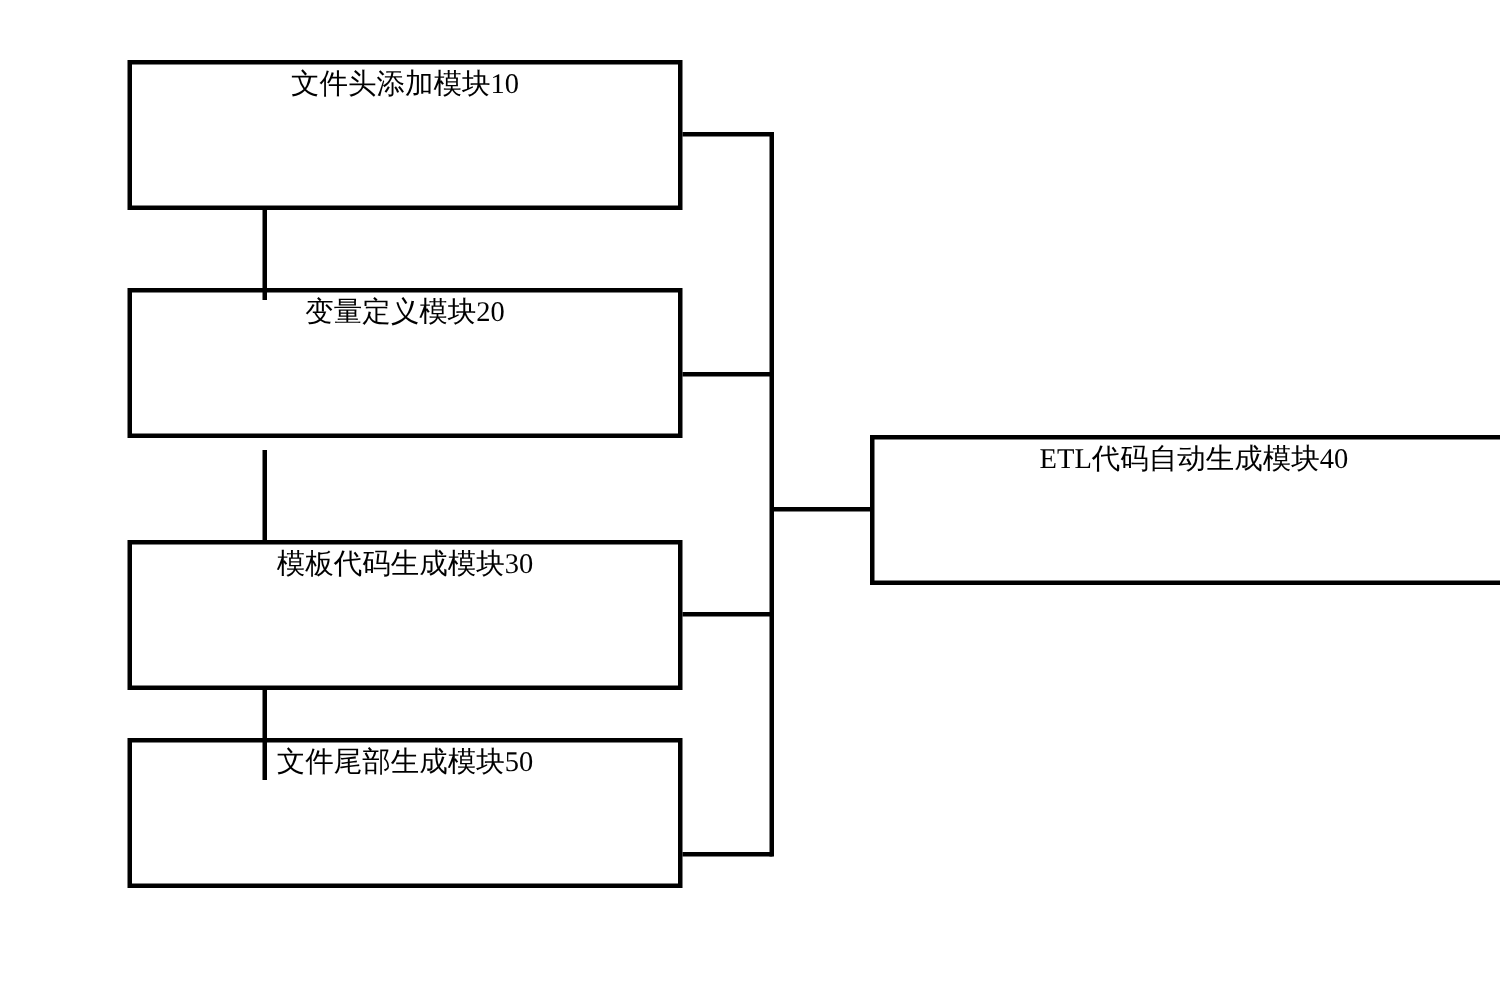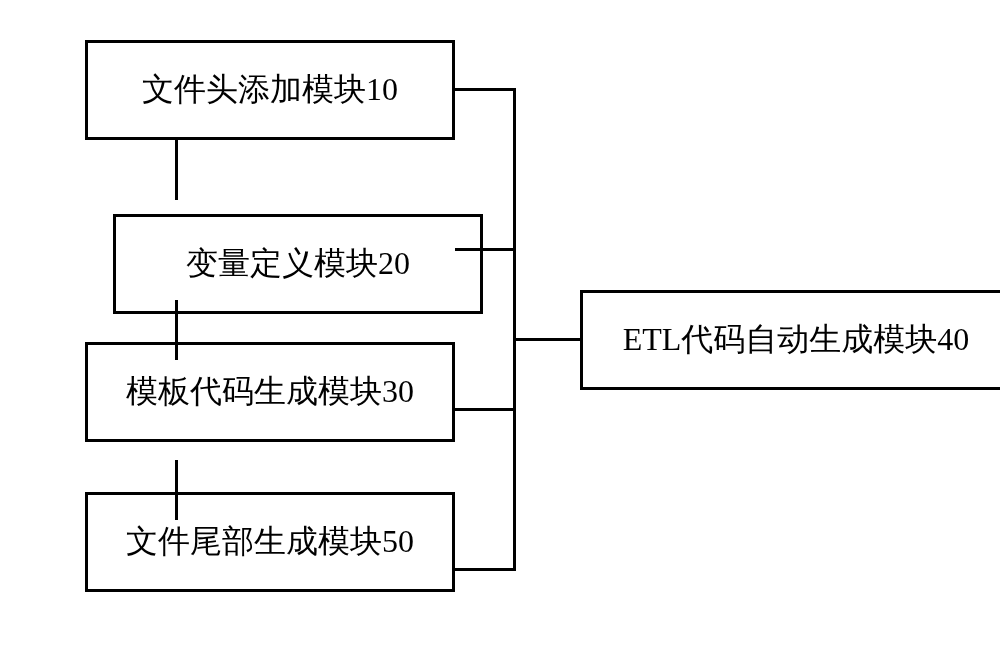--- a/index.html
+++ b/index.html
@@ -8,33 +8,33 @@
       height: 671px;
       background: #fff;
       position: relative;
       font-family: "SimSun", "宋体", serif;
     }
     .box {
       position: absolute;
       border: 3px solid #000;
       background: #fff;
       display: flex;
-      align-items: center;
+      align-items: flex-start;
       justify-content: center;
-      font-size: 32px;
+      font-size: 19px;
       color: #000;
     }
     .box-left {
       left: 85px;
       width: 370px;
       height: 100px;
     }
     #box1 { top: 40px; }
-    #box2 { top: 214px; margin-left: 28px; }
-    #box3 { top: 342px; }
+    #box2 { top: 192px; }
+    #box3 { top: 360px; }
     #box4 { top: 492px; }
     #box5 {
       left: 580px;
       top: 290px;
       width: 432px;
       height: 100px;
     }
     .line {
       position: absolute;
       background: #000;

